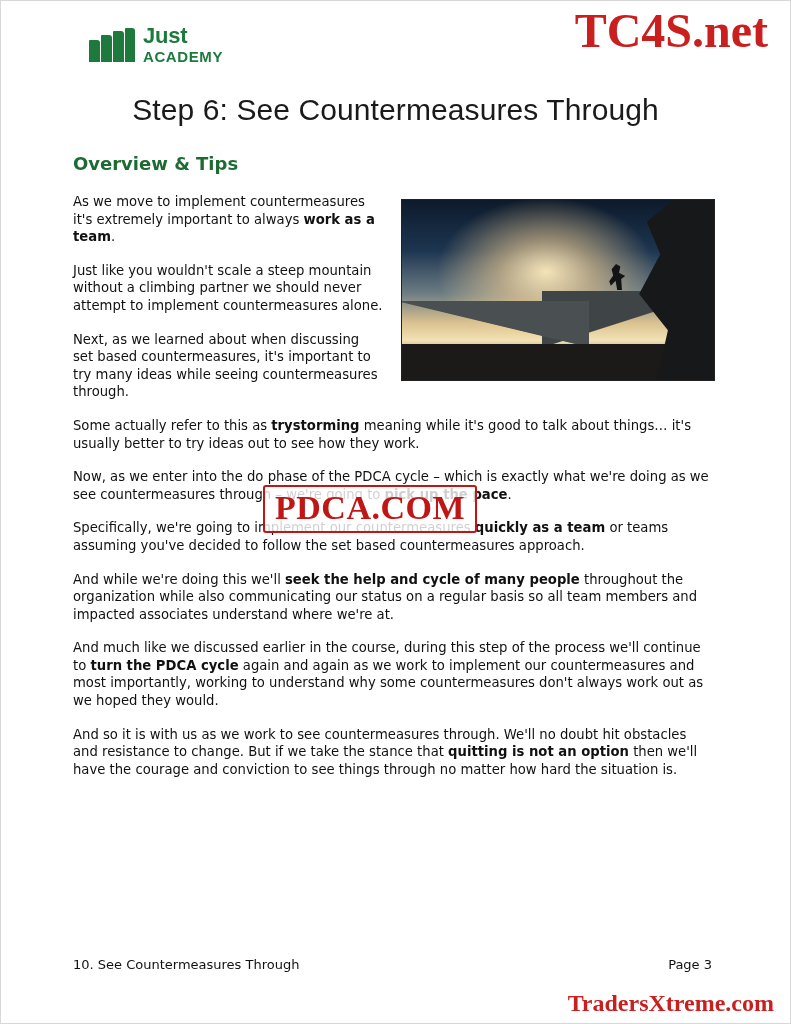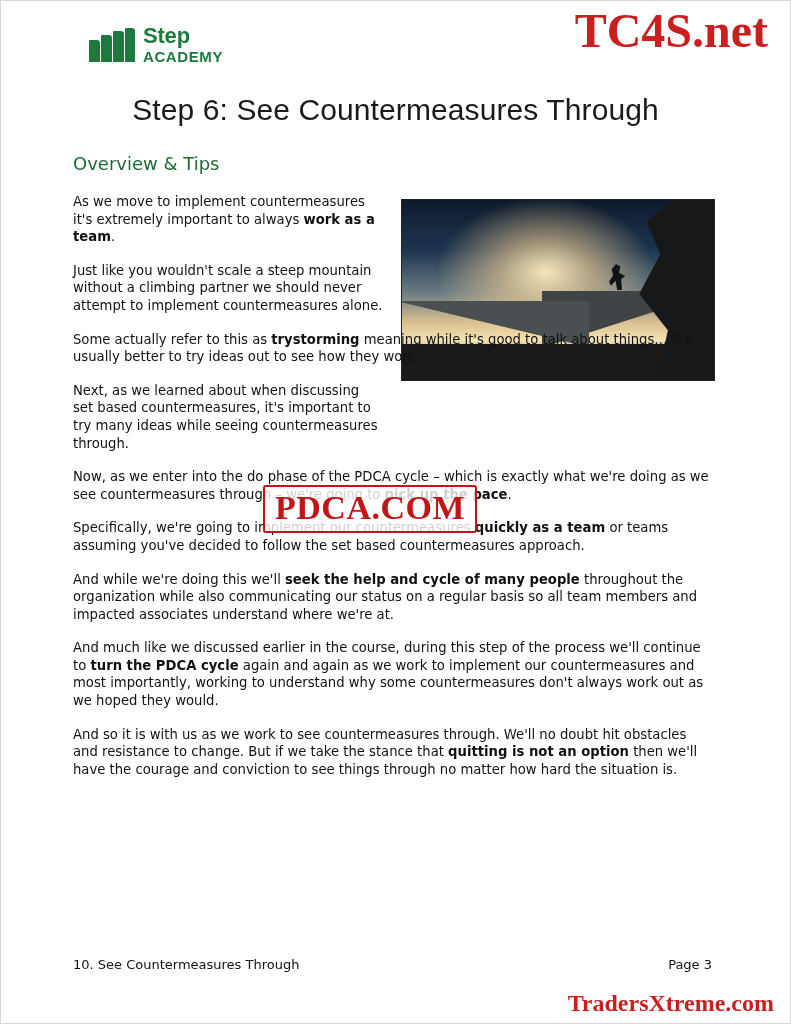--- a/index.html
+++ b/index.html
@@ -91,21 +91,21 @@
     font-weight: normal;
     color: #1a1a1a;
     font-family: Liberation Sans, sans-serif;
     letter-spacing: 0.1px;
   }
   .section-title {
     position: absolute;
     left: 72px;
     top: 152px;
     font-size: 18px;
-    font-weight: normal;
+    font-weight: bold;
     color: #1d6b33;
     font-family: "DejaVu Sans", sans-serif;
   }
 
   
   .body-area {
     position: absolute;
     left: 72px;
     top: 192px;
     width: 640px;
@@ -226,43 +226,43 @@
 <div class="page">
 
   <div class="logo-wrap">
     <div class="logo-mark">
       <span></span>
         <span></span>
         <span></span>
         <span></span>
     </div>
     <div class="logo-text">
-      <div class="l1">Step</div>
+      <div class="l1">Just</div>
       <div class="l2">ACADEMY</div>
     </div>
   </div>
 
   <div class="watermark-tc4s">TC4S.net</div>
 
   <div class="doc-title">Step 6: See Countermeasures Through</div>
   <div class="section-title">Overview &amp; Tips</div>
 
   <div class="photo">
     <div class="sky-glow"></div>
     <div class="mountains"></div>
     <div class="foreground"></div>
     <div class="cliff"></div>
     <div class="climber"></div>
   </div>
 
   <div class="body-area">
     <p class="para narrow">As we move to implement countermeasures it's extremely important to always <b>work as a team</b>.</p>
     <p class="para narrow">Just like you wouldn't scale a steep mountain without a climbing partner we should never attempt to implement countermeasures alone.</p>
+    <p class="para narrow">Next, as we learned about when discussing set based countermeasures, it's important to try many ideas while seeing countermeasures through.</p>
     <p class="para" style="margin-top:10px;">Some actually refer to this as <b>trystorming</b> meaning while it's good to talk about things… it's usually better to try ideas out to see how they work.</p>
-    <p class="para narrow">Next, as we learned about when discussing set based countermeasures, it's important to try many ideas while seeing countermeasures through.</p>
     <p class="para">Now, as we enter into the do phase of the PDCA cycle – which is exactly what we're doing as we see countermeasures through – we're going to <b>pick up the pace</b>.</p>
     <p class="para">Specifically, we're going to implement our countermeasures <b>quickly as a team</b> or teams assuming you've decided to follow the set based countermeasures approach.</p>
     <p class="para">And while we're doing this we'll <b>seek the help and cycle of many people</b> throughout the organization while also communicating our status on a regular basis so all team members and impacted associates understand where we're at.</p>
     <p class="para">And much like we discussed earlier in the course, during this step of the process we'll continue to <b>turn the PDCA cycle</b> again and again as we work to implement our countermeasures and most importantly, working to understand why some countermeasures don't always work out as we hoped they would.</p>
     <p class="para">And so it is with us as we work to see countermeasures through.  We'll no doubt hit obstacles and resistance to change.  But if we take the stance that <b>quitting is not an option</b> then we'll have the courage and conviction to see things through no matter how hard the situation is.</p>
   </div>
 
   <div class="watermark-dlsub">PDCA.COM</div>
 
   <div class="footer-left">10. See Countermeasures Through</div>

